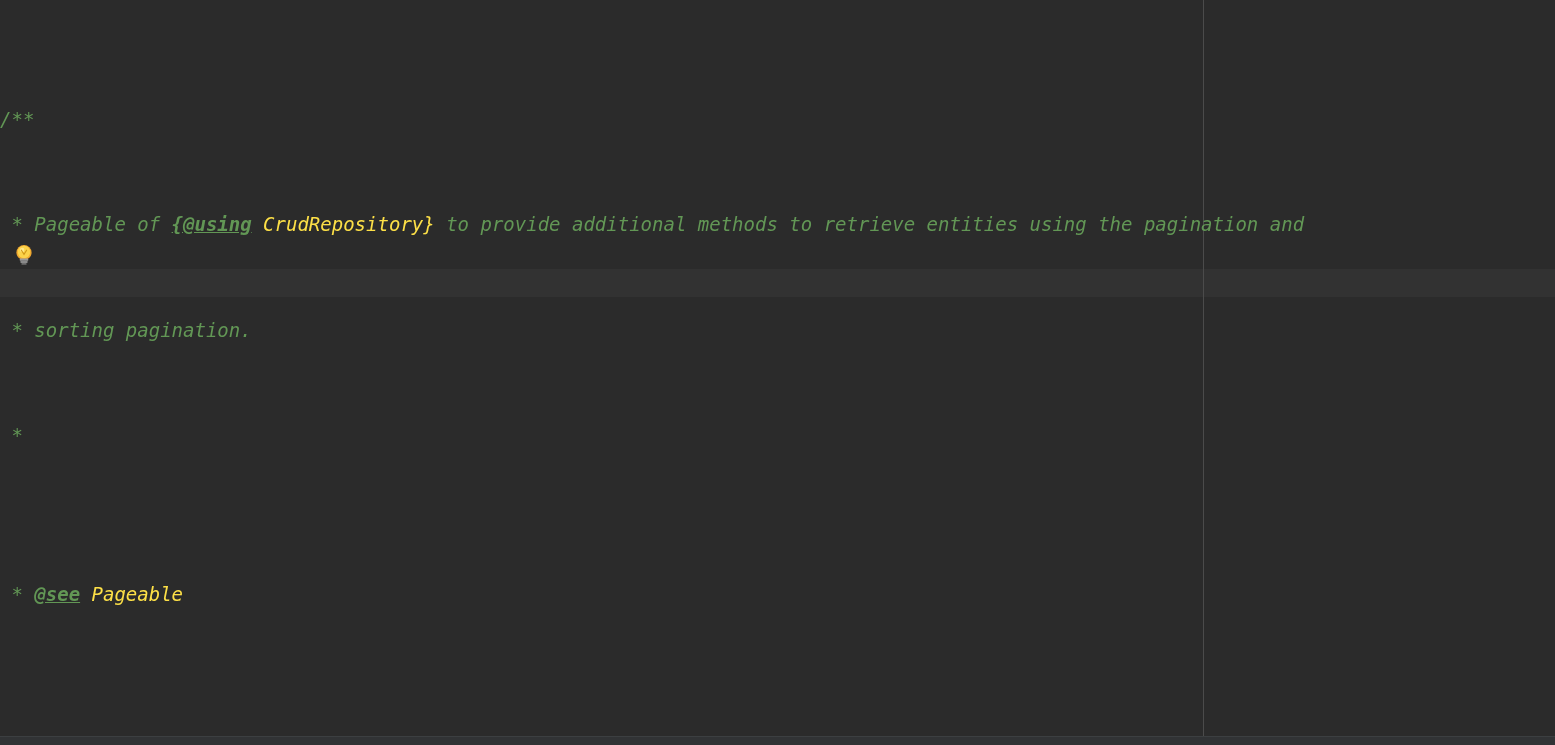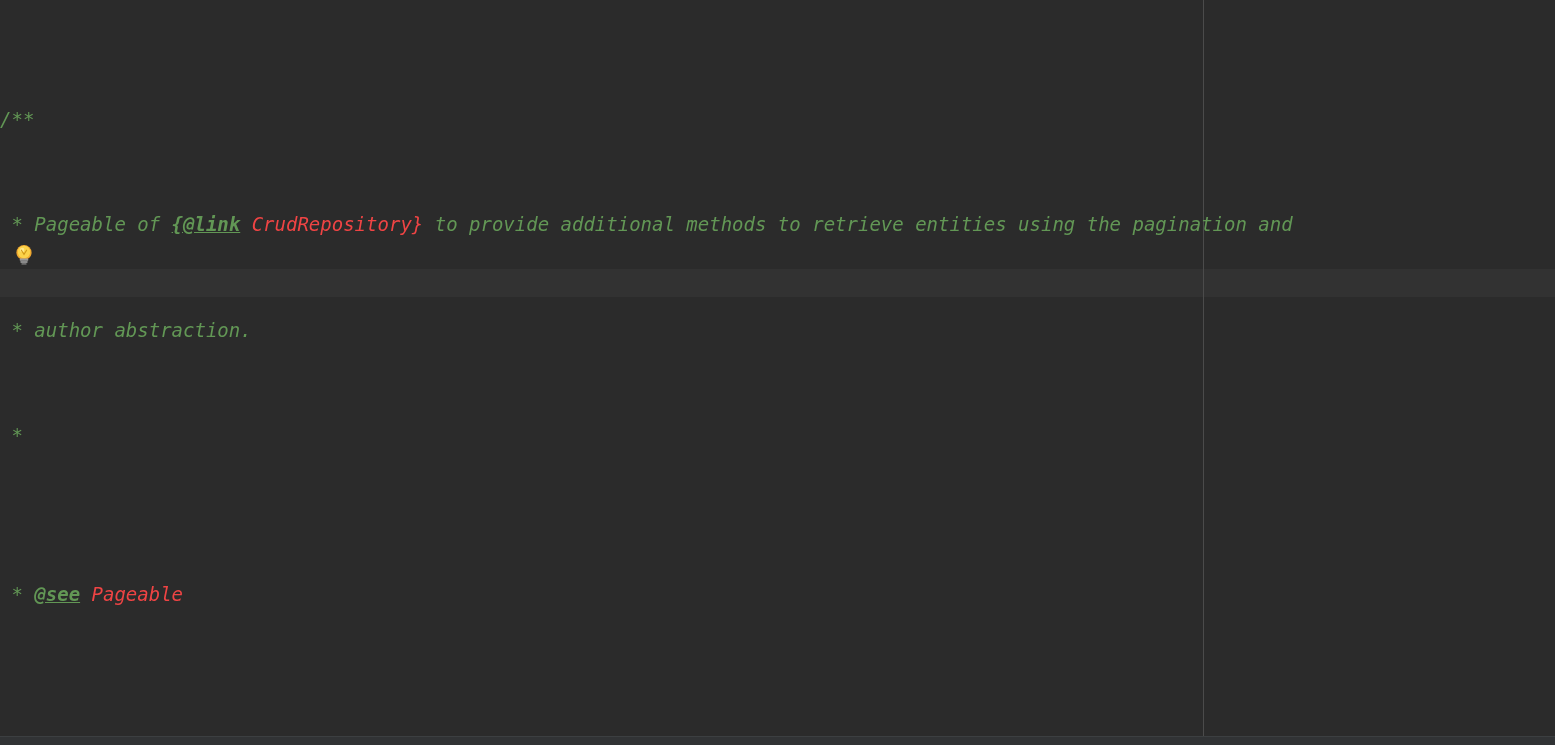--- a/index.html
+++ b/index.html
@@ -71,21 +71,21 @@
   }
   .line {
     height: 26.4px;
     white-space: pre;
   }
 
   
   .cmt      { color: #629755; font-style: italic; }
   .tag      { color: #629755; font-style: italic; font-weight: bold;
               text-decoration: underline; }
-  .tagref   { color: #ef4444; font-style: italic; }
+  .tagref   { color: #fde047; font-style: italic; }
 
   
   #intention-bulb {
     position: absolute;
     left: 13px;
     top: 243px;
     width: 22px;
     height: 24px;
     z-index: 5;
   }
@@ -96,23 +96,23 @@
 <div id="editor">
 
   <div id="caret-line-band"></div>
   <div id="margin-guide"></div>
 
   <div id="code">
 
     
     <div class="line"><span class="cmt">/**</span></div>
 
-    <div class="line"><span class="cmt"> * Pageable of </span><span class="tag">{@link</span><span class="tagref"> CrudRepository}</span><span class="cmt"> to provide additional methods to retrieve entities using the pagination and</span></div>
+    <div class="line"><span class="cmt"> * Pageable of </span><span class="tag">{@using</span><span class="tagref"> CrudRepository}</span><span class="cmt"> to provide additional methods to retrieve entities using the pagination and</span></div>
 
-    <div class="line"><span class="cmt"> * author abstraction.</span></div>
+    <div class="line"><span class="cmt"> * sorting pagination.</span></div>
 
     <div class="line"><span class="cmt"> *</span></div>
 
 
 
     <div class="line"><span class="cmt"> * </span><span class="tag">@see</span><span class="tagref"> Pageable</span></div>
 
     
 
     

